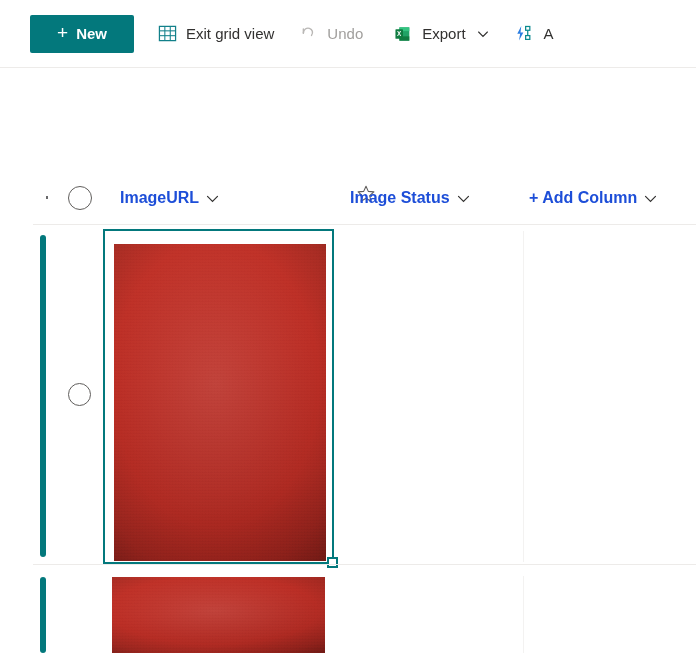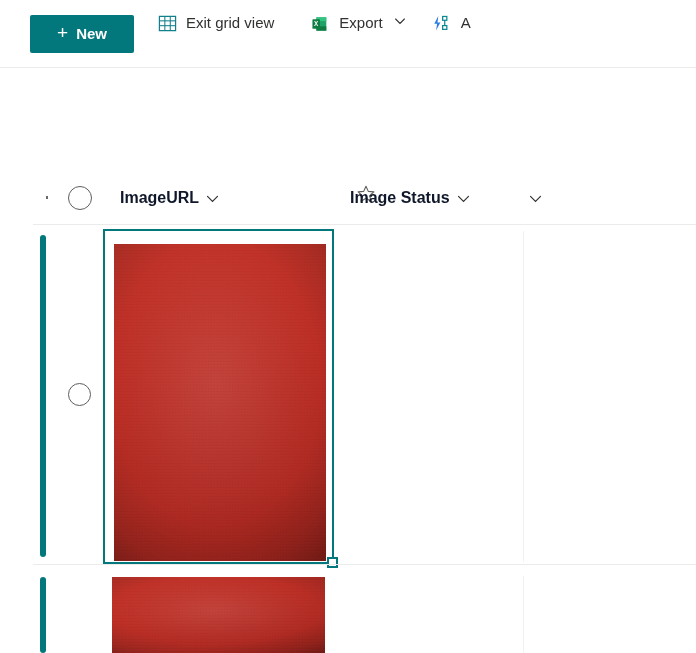--- a/index.html
+++ b/index.html
@@ -61,21 +61,21 @@
     font-size: 19px;
     font-weight: 400;
     line-height: 1;
     display: inline-block;
     transform: translateY(-1px);
   }
 
   .tb-item {
     height: 40px;
     display: flex;
-    align-items: flex-start;
+    align-items: center;
     gap: 9px;
     padding: 0 9px;
     font-size: 15px;
     color: #323130;
     cursor: pointer;
     background: transparent;
     border: none;
     font-family: "Liberation Sans", sans-serif;
     flex: 0 0 auto;
   }
@@ -133,21 +133,21 @@
   }
   .col-head {
     position: absolute;
     top: 186px;
     height: 24px;
     display: flex;
     align-items: center;
     gap: 7px;
     font-size: 16px;
     font-weight: 600;
-    color: #0f172a;
+    color: #1d4ed8;
     cursor: pointer;
     white-space: nowrap;
   }
   .col-head.c1 { left: 120px; }
   .col-head.c2 { left: 350px; text-align: right; }
   .col-head.c3 { left: 529px; }
   .col-head .chev { width: 14px; height: 14px; display: flex; align-items: center; }
 
   
   .row {
@@ -259,20 +259,29 @@
         <line x1="1.5" y1="12.3" x2="18.5" y2="12.3" stroke="#12808a" stroke-width="1.1"></line>
         <line x1="7.2" y1="2.5" x2="7.2" y2="17.5" stroke="#12808a" stroke-width="1.1"></line>
         <line x1="12.9" y1="2.5" x2="12.9" y2="17.5" stroke="#12808a" stroke-width="1.1"></line>
       </svg>
     </span>
     <span>Exit grid view</span>
   </button>
 
   <div class="sp-gap-sm"></div>
 
+  <button class="tb-item disabled">
+    <span class="ic">
+      <svg width="19" height="19" viewBox="0 0 20 20">
+        <path d="M4.6 9.6 C4.6 5.8 8 3.6 11 4.6 C14.2 5.6 15.2 9.4 13.2 12" fill="none" stroke="#b9b7b5" stroke-width="1.5" stroke-linecap="round"></path>
+        <path d="M4.6 9.8 L4.6 5.2" fill="none" stroke="#b9b7b5" stroke-width="1.5" stroke-linecap="round"></path>
+      </svg>
+    </span>
+    <span>Undo</span>
+  </button>
 
   <div class="sp-gap-sm"></div>
 
 
   <div class="sp-gap-sm"></div>
 
   <button class="tb-item">
     <span class="ic">
       <svg width="18" height="18" viewBox="0 0 20 20">
         <rect x="6" y="2.6" width="11" height="14.8" fill="#21a366"></rect>
@@ -332,20 +341,21 @@
 <div class="col-head c2">
   <span>Image Status</span>
   <span class="chev">
     <svg width="13" height="13" viewBox="0 0 12 12">
       <path d="M1.4 4 L6 8.6 L10.6 4" fill="none" stroke="#323130" stroke-width="1.1" stroke-linecap="round"></path>
     </svg>
   </span>
 </div>
 
 <div class="col-head c3">
+  <span>+ Add Column</span>
   <span class="chev">
     <svg width="13" height="13" viewBox="0 0 12 12">
       <path d="M1.4 4 L6 8.6 L10.6 4" fill="none" stroke="#323130" stroke-width="1.1" stroke-linecap="round"></path>
     </svg>
   </span>
 </div>
 
 <div class="grid-header-divider"></div>
 
 <div class="row row1">

